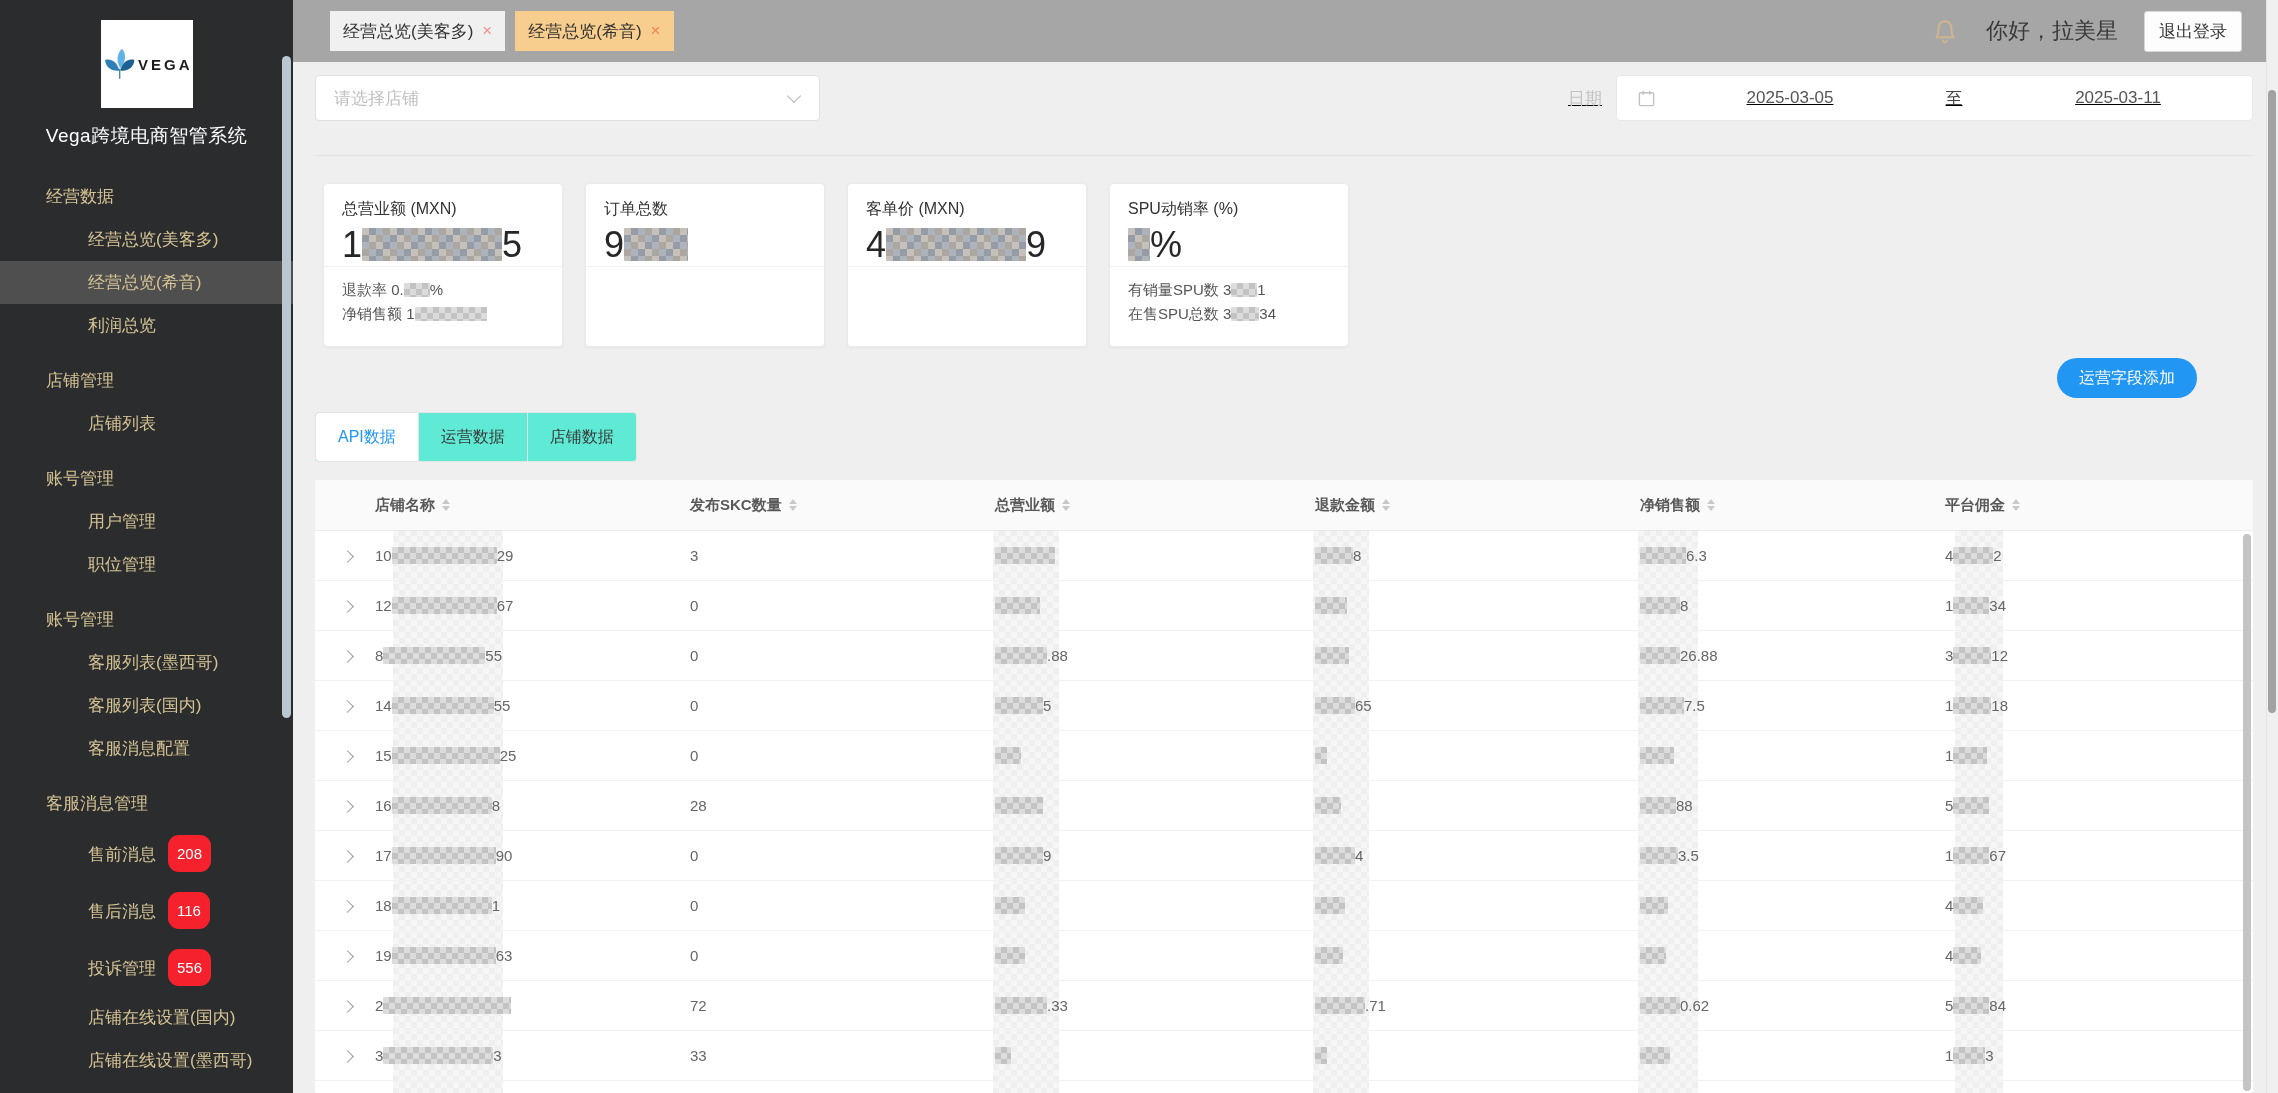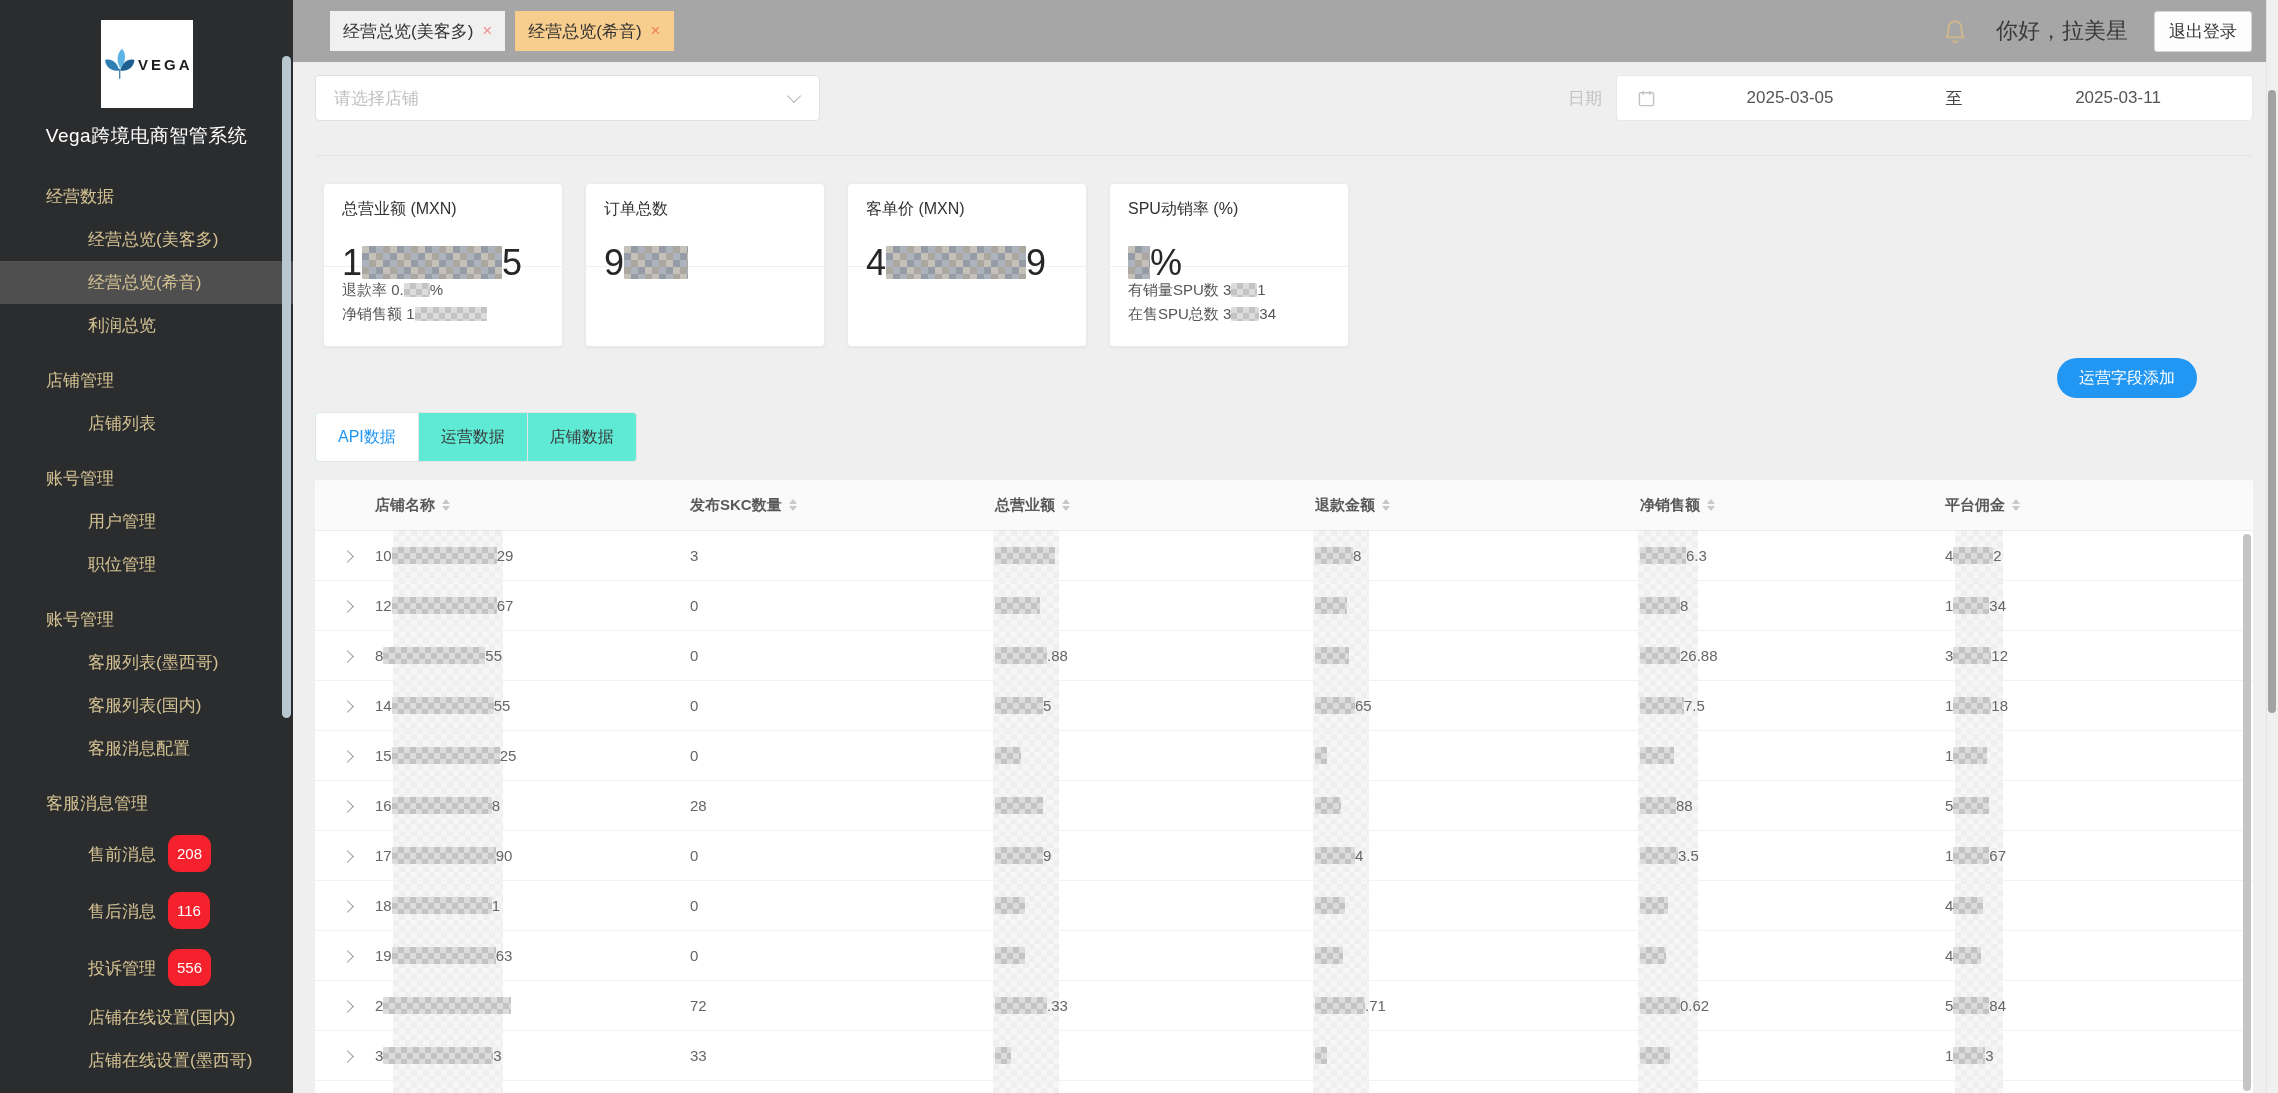--- a/index.html
+++ b/index.html
@@ -21,42 +21,42 @@
   .badge{display:inline-block;background:#f5222d;color:#fff;font-size:15px;line-height:21px;padding:8px 9px;border-radius:11px;margin-left:12px;vertical-align:1px;}
   .sb-scroll{position:absolute;right:2px;top:56px;width:9px;height:662px;background:#b9c7d1;border-radius:5px;}
   
   .main{position:absolute;left:293px;top:0;right:12px;bottom:0;overflow:hidden;}
   .topbar{height:62px;background:#a6a6a6;display:flex;align-items:center;}
   .wtabs{display:flex;gap:10px;margin-left:37px;flex:1;}
   .wtab{display:inline-flex;align-items:center;height:40px;padding:0 13px;background:#f0f0f0;font-size:17px;color:#333;cursor:pointer;}
   .wtab.active{background:#f8ce8e;}
   .tclose{margin-left:9px;font-size:17px;color:#f09090;}
   .wtab.active .tclose{color:#ef8353;}
-  .top-right{display:flex;align-items:center;gap:26px;padding-right:14px;}
+  .top-right{display:flex;align-items:center;gap:26px;padding-right:24px;}
   .greet{font-size:22px;color:#3a3a3a;}
   .logout-btn{background:#fdfdfd;border:1px solid #d6d6d6;border-radius:3px;font-size:17px;color:#333;padding:8px 14px;cursor:pointer;font-family:inherit;}
   
   .content{padding:0 13px 0 22px;}
   .filter-row{position:relative;margin-top:13px;height:46px;}
   .shop-select{position:absolute;left:0;top:0;width:505px;height:46px;background:#fff;border:1px solid #e0e0e0;border-radius:4px;box-sizing:border-box;display:flex;align-items:center;cursor:pointer;}
   .shop-select .ph{color:#c0c0c0;font-size:17px;margin-left:18px;}
   .sel-caret{position:absolute;right:20px;top:15px;width:9px;height:9px;border-right:1.5px solid #b5b5b5;border-bottom:1.5px solid #b5b5b5;transform:rotate(45deg);}
-  .date-group{position:absolute;right:0;top:0;display:flex;align-items:center;}
+  .date-group{position:absolute;right:0;top:0;display:flex;align-items:center;text-decoration:underline;}
   .date-label{color:#c3c3c3;font-size:17px;margin-right:14px;}
   .date-input{width:637px;height:46px;background:#fff;border:1px solid #e8e8e8;border-radius:4px;box-sizing:border-box;display:flex;align-items:center;cursor:pointer;}
   .date-input .cal{margin-left:20px;display:flex;}
   .date-val{flex:1;text-align:center;font-size:17px;color:#555;}
   .date-sep{width:60px;text-align:center;font-size:17px;color:#444;}
   .section-divider{border-bottom:1px solid #e4e4e4;margin-top:34px;}
   
   .cards{display:flex;gap:22px;margin-top:27px;margin-left:8px;}
   .card{width:240px;height:164px;background:#fff;border:1px solid #ebebeb;border-radius:4px;box-sizing:border-box;box-shadow:0 1px 3px rgba(0,0,0,.05);}
   .card-top{padding:15px 18px 10px;border-bottom:1px solid #f0f0f0;height:83px;box-sizing:border-box;}
   .card-title{font-size:16px;color:#333;}
-  .card-value{margin-top:22px;font-size:36px;color:#262626;white-space:nowrap;}
+  .card-value{margin-top:4px;font-size:36px;color:#262626;white-space:nowrap;}
   .card-bottom{padding:11px 18px;font-size:15px;color:#555;line-height:1.6;}
   
   .mz{display:inline-block;height:17px;vertical-align:-3px;border-radius:1px;
       background:repeating-conic-gradient(#c3c3c3 0% 25%,#dcdcdc 0% 50%) 0 0/12px 12px;}
   .mz.big{height:33px;vertical-align:-4px;
       background:repeating-conic-gradient(rgba(80,100,130,.30) 0% 25%,rgba(140,115,85,.22) 0% 50%) 7px 7px/28px 28px,
                  repeating-conic-gradient(#b5b5b5 0% 25%,#d6d6d6 0% 50%) 0 0/14px 14px;}
   .mz.sm{height:14px;vertical-align:-2px;}
   
   .btn-row{margin-top:11px;height:40px;}

